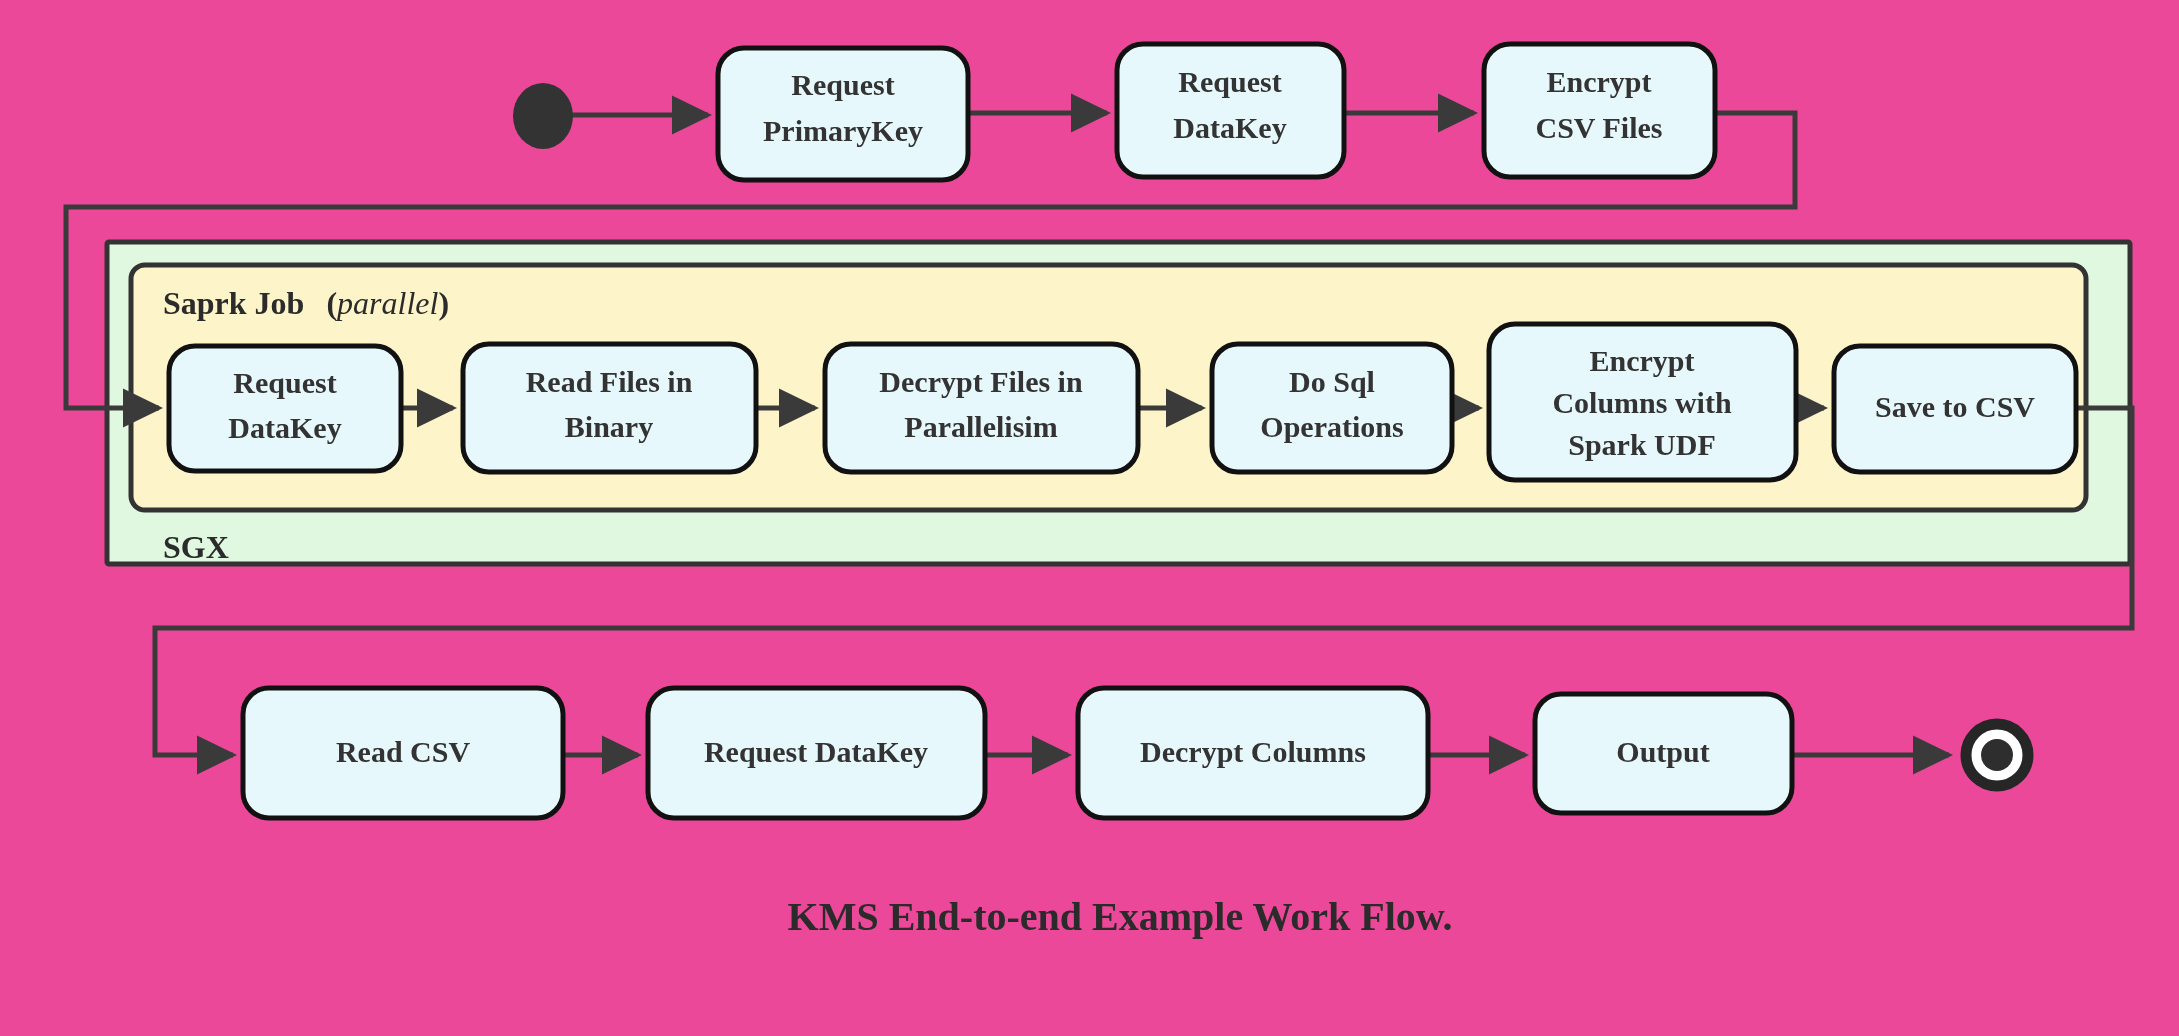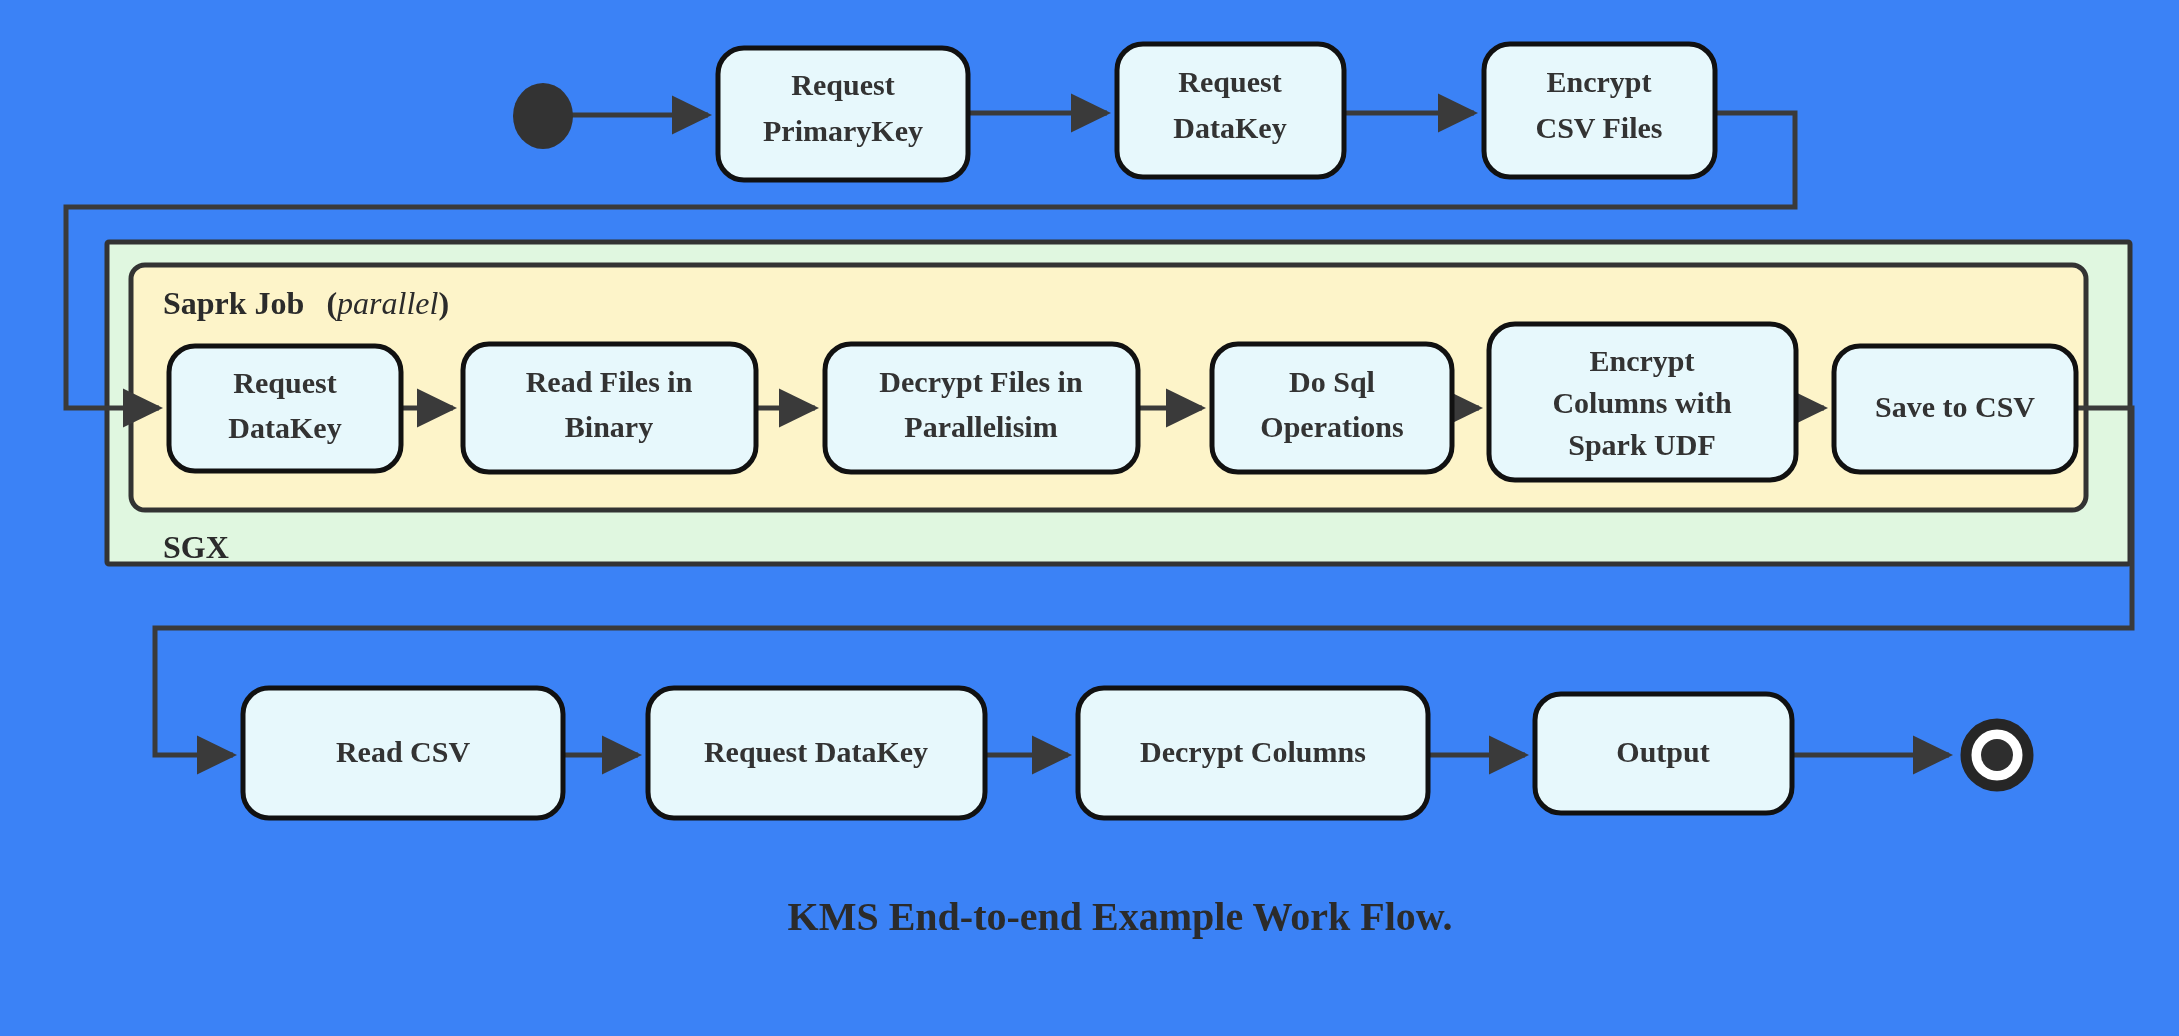--- a/index.html
+++ b/index.html
@@ -10,21 +10,21 @@
   body {
     width: 2179px;
     height: 1036px;
     font-family: "Liberation Serif", "DejaVu Serif", serif;
     overflow: hidden;
   }
   #diagram-root {
     position: relative;
     width: 2179px;
     height: 1036px;
-    background: #3b82f6;
+    background: #ec4899;
   }
   svg.flow-canvas {
     position: absolute;
     top: 0;
     left: 0;
     width: 2179px;
     height: 1036px;
     display: block;
   }
   .node-rect {

